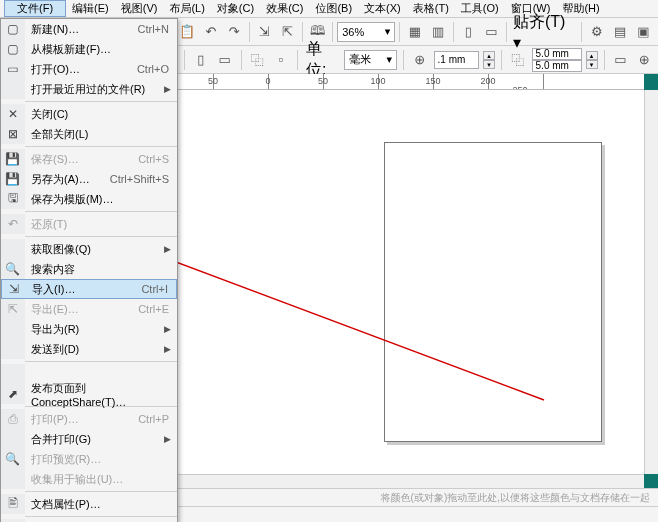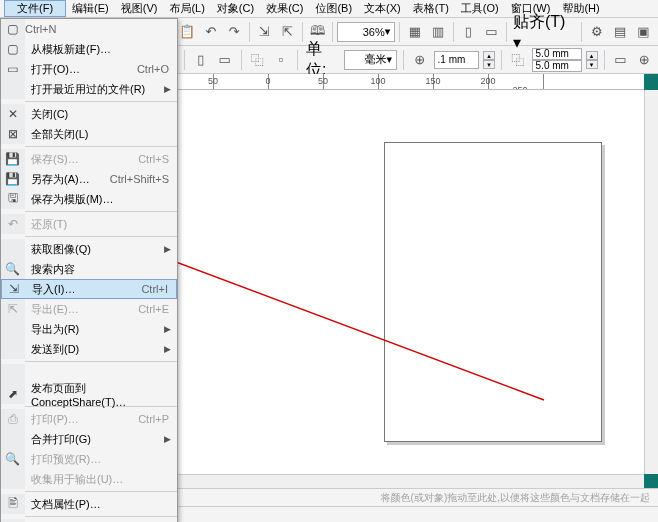--- a/index.html
+++ b/index.html
@@ -6,21 +6,21 @@
   body { width: 658px; height: 522px; background: #e8e8e8; overflow: hidden; position: relative; font-size: 11px; }
   
   .menubar { background: #f4f4f4; height: 18px; display: flex; padding: 0 4px; border-bottom: 1px solid #ccc; }
   .menubar-item { padding: 1px 6px; font-size: 11px; cursor: default; }
   .menubar-item.open { background: #cde6f7; border: 1px solid #7da2ce; padding: 0 12px; }
   
   .toolbar { background: #f4f4f4; height: 28px; display: flex; align-items: center; padding: 0 4px; gap: 2px; border-bottom: 1px solid #ccc; }
   .toolbar2 { background: #f4f4f4; height: 28px; display: flex; align-items: center; padding: 0 4px; gap: 4px; border-bottom: 1px solid #ccc; }
   .tb-btn { width: 22px; height: 22px; display: flex; align-items: center; justify-content: center; border: 1px solid transparent; color: #555; font-size: 13px; }
   .tb-sep { width: 1px; height: 20px; background: #ccc; margin: 0 2px; }
-  .zoom-box { width: 60px; height: 20px; border: 1px solid #abadb3; background: #fff; padding: 0 4px; display: flex; align-items: center; justify-content: flex-end; font-size: 11px; }
+  .zoom-box { width: 60px; height: 20px; border: 1px solid #abadb3; background: #fff; padding: 0 4px; display: flex; align-items: center; justify-content: space-between; font-size: 11px; }
   .small-input { width: 50px; height: 18px; border: 1px solid #abadb3; background: #fff; padding: 0 3px; font-size: 10px; display: flex; align-items: center; }
   .unit-label { font-size: 16px; padding: 0 2px; }
   .spinner { display: flex; flex-direction: column; height: 18px; }
   .spin { width: 12px; height: 9px; border: 1px solid #abadb3; background: #f0f0f0; font-size: 7px; text-align: center; line-height: 7px; }
 
   .dropdown-menu { position: absolute; left: 0; top: 18px; width: 178px; background: #f4f4f4; border: 1px solid #979797; box-shadow: 2px 2px 4px rgba(0,0,0,.25); z-index: 10; padding-bottom: 2px; }
   .menu-item { height: 20px; display: flex; align-items: center; position: relative; }
   .menu-item.hover { background: #cde6f7; border: 1px solid #7da2ce; height: 20px; }
   .menu-icon-col { width: 24px; height: 100%; display: flex; align-items: center; justify-content: center; background: #eaecee; font-size: 12px; color: #444; }
   .menu-item.hover .menu-icon-col { background: transparent; }
@@ -135,20 +135,21 @@
       <div class="spin">▾</div>
     </div>
   <div class="tb-sep"></div>
   <div class="tb-btn">▭</div>
   <div class="tb-btn">⊕</div>
 </div>
 
 <div class="dropdown-menu" id="file-menu">
     <div class="menu-item">
       <div class="menu-icon-col">▢</div>
+      <div class="menu-label">新建(N)…</div>
       <div class="menu-shortcut">Ctrl+N</div>
     </div>
     <div class="menu-item">
       <div class="menu-icon-col">▢</div>
       <div class="menu-label">从模板新建(F)…</div>
       <div class="menu-shortcut"></div>
     </div>
     <div class="menu-item">
       <div class="menu-icon-col">▭</div>
       <div class="menu-label">打开(O)…</div>

